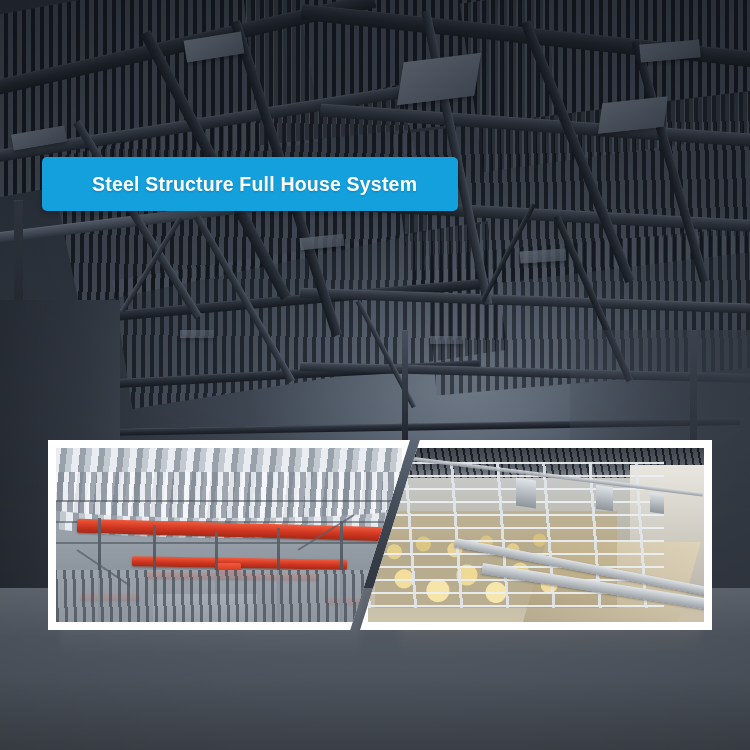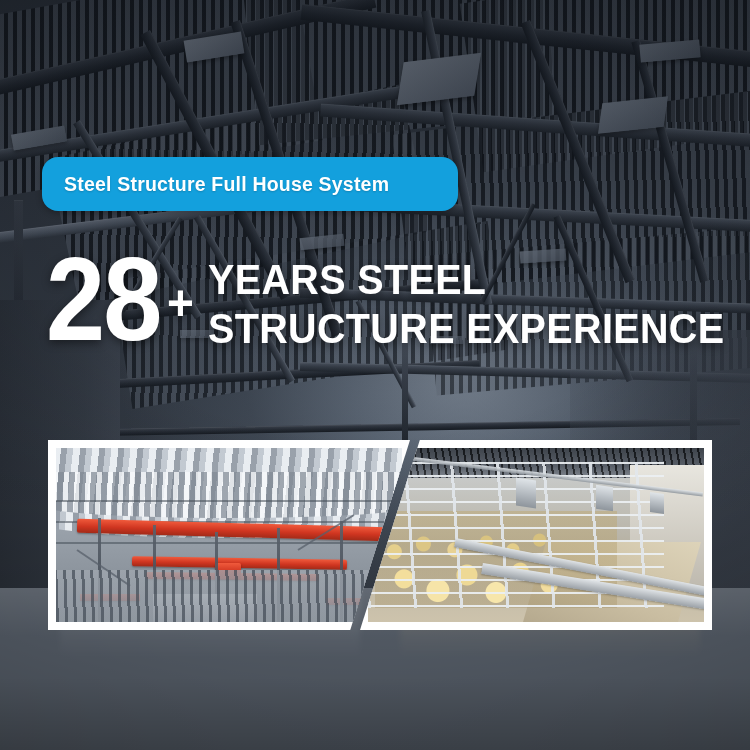--- a/index.html
+++ b/index.html
@@ -69,23 +69,24 @@
   .bg-shade{
     position:absolute;inset:0;
     background:
       linear-gradient(180deg,rgba(14,18,24,.50) 0%,rgba(14,18,24,.34) 22%,rgba(14,18,24,.18) 42%,rgba(14,18,24,.05) 58%,rgba(14,18,24,0) 70%),
       radial-gradient(120% 80% at 50% 30%, rgba(0,0,0,0) 35%, rgba(0,0,0,.35) 100%);
   }
 
   
   .badge{
     position:absolute;left:42px;top:157px;width:416px;height:54px;
-    background:#13a0dd;border-radius:16px;
+    background:#13a0dd;border-radius:5px;
     display:flex;align-items:center;
     box-shadow:0 2px 6px rgba(0,0,0,.30);
+    padding-left:28px;
   }
   .badge span{
     color:#ffffff;font-size:19.5px;font-weight:bold;letter-spacing:.2px;
     padding-left:22px;white-space:nowrap;
     text-shadow:0 1px 2px rgba(0,0,0,.18);
   }
 
   
   .headline{position:absolute;left:46px;top:252px;width:680px;color:#fff;}
   .hl-row{display:flex;align-items:flex-start;}
@@ -257,30 +258,20 @@
     <div class="reflect r1"></div>
     <div class="reflect r2"></div>
 
     <div class="bg-shade"></div>
   </div>
 
   <div class="badge">
     <span>Steel Structure Full House System</span>
   </div>
 
-  <div class="headline">
-    <div class="hl-row">
-      <div class="big-num">28</div>
-      <div class="plus">+</div>
-      <div class="hl-text">
-        <div class="hl-line">YEARS STEEL</div>
-        <div class="hl-line">STRUCTURE EXPERIENCE</div>
-      </div>
-    </div>
-  </div>
 
   <div class="photos">
 
     <div class="shot left">
       <div class="inner">
         <div class="ws">
           <div class="ws-roof"></div>
           <div class="ws-roof2"></div>
 
           <div class="ws-purlin" style="top:30%;"></div>

